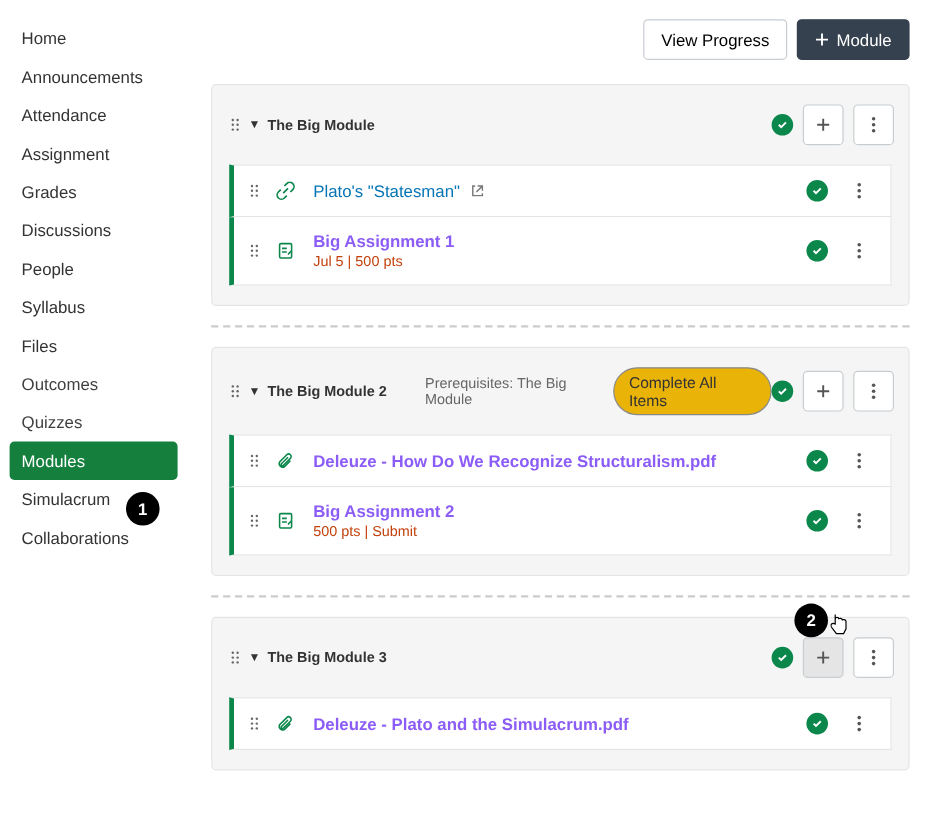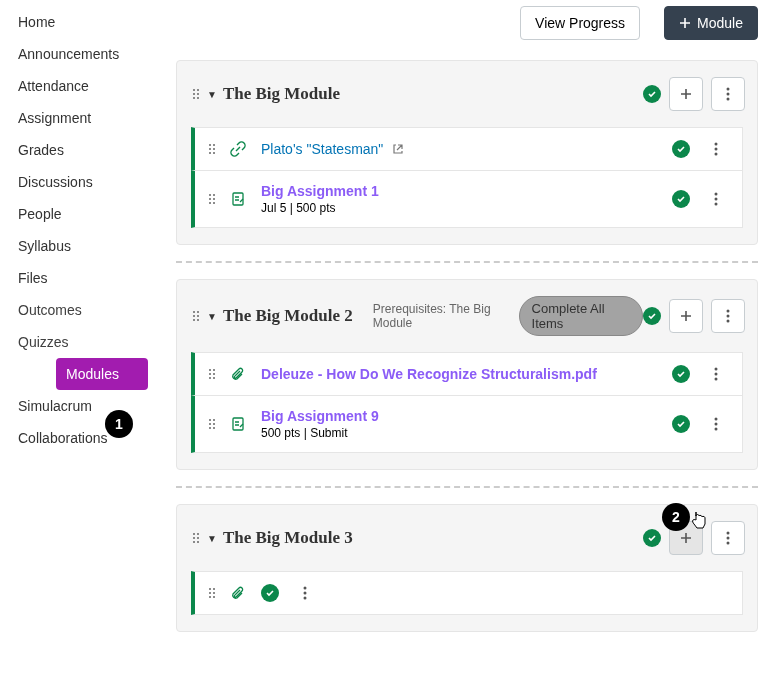--- a/index.html
+++ b/index.html
@@ -1,54 +1,54 @@
 <!DOCTYPE html>
 <html><head>
 <meta charset="utf-8">
 <style>
   * { box-sizing: border-box; margin: 0; padding: 0; }
   body { font-family: -apple-system, BlinkMacSystemFont, "Segoe UI", Helvetica, Arial, sans-serif; font-size: 14px; color: #333; background: #fff; width: 774px; height: 689px; overflow: hidden; }
-  .app { display: flex; height: 100%; padding: 6px 8px; justify-content: space-between; }
+  .app { display: flex; height: 100%; padding: 16px 8px; justify-content: space-between; }
   .sidebar { width: 160px; flex-shrink: 0; }
   .nav-item { padding: 8px 10px; font-size: 14px; color: #333; cursor: pointer; border-radius: 4px; }
   .nav-item.muted { color: #404040; }
-  .nav-item.active { background: #a21caf; color: #fff; position: relative; border-radius: 4px; margin-right: 20px; margin-left: 48px; }
+  .nav-item.active { background: #15803d; color: #fff; position: relative; border-radius: 4px; margin-right: 20px; }
   .main { flex: 1; padding: 0 8px; }
-  .top-bar { display: flex; justify-content: flex-end; gap: 24px; margin-bottom: 20px; }
+  .top-bar { display: flex; justify-content: flex-end; gap: 8px; margin-bottom: 20px; }
   .btn { display: inline-flex; align-items: center; padding: 8px 14px; border: 1px solid #c7cdd1; background: #fff; border-radius: 4px; font-size: 14px; cursor: pointer; }
   .btn-dark { background: #35414f; color: #fff; border-color: #35414f; }
   .btn-dark svg { margin-right: 6px; }
   .module { background: #f5f5f5; border: 1px solid #e5e5e5; border-radius: 4px; padding-top: 0; margin-bottom: 0; }
   .module-header { display: flex; align-items: center; padding: 16px 12px; }
   .drag-handle { display: flex; flex-direction: column; gap: 2px; cursor: grab; padding: 0 4px; }
   .drag-handle .dots-row { display: flex; gap: 2px; }
   .dot { width: 2px; height: 2px; background: #666; border-radius: 50%; }
   .caret { margin: 0 6px 0 4px; font-size: 10px; color: #333; cursor: pointer; }
-  .module-title { font-weight: 600; font-size: 17px; flex-shrink: 0; font-family: Liberation Serif, serif; }
-  .header-mid { display: flex; align-items: center; gap: 0; margin-left: 20px; }
+  .module-title { font-weight: 600; font-size: 12px; flex-shrink: 0; }
+  .header-mid { display: flex; align-items: center; gap: 0; margin-left: 32px; }
   .prereq-text { font-size: 12px; color: #666; }
-  .pill { border: 1px solid #888; border-radius: 999px; padding: 4px 12px; font-size: 13px; background: #a3a3a3; }
+  .pill { border: 1px solid #888; border-radius: 999px; padding: 4px 12px; font-size: 13px; background: #eab308; }
   .spacer { flex: 1; }
   .header-actions { display: flex; align-items: center; gap: 8px; }
   .check-circle { width: 18px; height: 18px; border-radius: 50%; background: #0b874b; display: flex; align-items: center; justify-content: center; color: #fff; flex-shrink: 0; }
   .check-circle svg { width: 10px; height: 10px; }
   .icon-btn { width: 34px; height: 34px; border: 1px solid #c7cdd1; background: #fff; border-radius: 4px; display: flex; align-items: center; justify-content: center; cursor: pointer; color: #555; }
   .icon-btn.hover { background: #e5e5e5; }
   .kebab { width: 34px; height: 34px; border: 1px solid #c7cdd1; background: #fff; border-radius: 4px; display: flex; align-items: center; justify-content: center; cursor: pointer; color: #555; flex-shrink: 0; }
   .kebab-borderless { width: 24px; display: flex; align-items: center; justify-content: center; cursor: pointer; color: #555; flex-shrink: 0; }
   .module-items { padding: 0 14px 16px 14px; }
   .item { display: flex; align-items: center; background: #fff; border: 1px solid #e5e5e5; border-left: 4px solid #0b874b; padding: 12px 14px 12px 10px; }
   .item + .item { border-top: none; }
   .item .drag-handle { margin-right: 10px; }
   .item-icon { width: 18px; margin-right: 14px; display: flex; align-items: center; justify-content: center; color: #0b874b; flex-shrink: 0; }
   .item-body { flex: 1; }
   .item-title { font-size: 14px; color: #8b5cf6; }
   .item-title.link { color: #0374b5; }
   .item-title.bold { font-weight: 600; }
-  .item-meta { font-size: 12px; color: #000000; margin-top: 2px; }
+  .item-meta { font-size: 12px; color: #c2410c; margin-top: 2px; }
   .ext-link { color: #777; margin-left: 6px; }
   .separator { border: none; border-top: 2px dashed #ccc; margin: 16px 0; }
   .callout { position: absolute; width: 28px; height: 28px; background: #000; color: #fff; border-radius: 50%; display: flex; align-items: center; justify-content: center; font-size: 14px; font-weight: 600; z-index: 10; }
   .cursor-pointer-icon { position: absolute; z-index: 11; color: #000; }
 </style>
 </head>
 <body>
 
 <div class="app">
   <div class="sidebar" id="sidebar">
@@ -295,21 +295,21 @@
                   <span class="dot"></span>
                 </span>
               </span>
               <span class="item-icon">
                 <svg width="16" height="16" viewBox="0 0 16 16">
                   <rect x="3" y="2" width="10" height="12" rx="1" stroke="currentColor" stroke-width="1.3" fill="none"></rect>
                   <path d="M5 6 H9 M5 9 H9 M10 11 L13 8" stroke="currentColor" stroke-width="1.3" fill="none"></path>
                 </svg>
               </span>
               <div class="item-body">
-                <div class="item-title bold">Big Assignment 9</div>
+                <div class="item-title bold">Big Assignment 2</div>
                 <div class="item-meta">500 pts  |  Submit</div>
               </div>
               <span class="check-circle">
                 <svg viewBox="0 0 10 10">
                   <path d="M2 5 L4 7 L8 3" stroke="white" stroke-width="1.6" fill="none"></path>
                 </svg>
               </span>
               <span style="width:14px"></span>
               <span class="kebab-borderless">
                 <svg width="4" height="14" viewBox="0 0 4 14">
@@ -375,20 +375,23 @@
                 <span class="dots-row">
                   <span class="dot"></span>
                   <span class="dot"></span>
                 </span>
               </span>
               <span class="item-icon">
                 <svg width="16" height="16" viewBox="0 0 16 16">
                   <path d="M12 8 L7 13 A3 3 0 0 1 3 9 L9 3 A2 2 0 0 1 12 6 L6 12 A1 1 0 0 1 5 10 L10 5" stroke="currentColor" stroke-width="1.3" fill="none"></path>
                 </svg>
               </span>
+              <div class="item-body">
+                <div class="item-title bold">Deleuze - Plato and the Simulacrum.pdf</div>
+              </div>
               <span class="check-circle">
                 <svg viewBox="0 0 10 10">
                   <path d="M2 5 L4 7 L8 3" stroke="white" stroke-width="1.6" fill="none"></path>
                 </svg>
               </span>
               <span style="width:14px"></span>
               <span class="kebab-borderless">
                 <svg width="4" height="14" viewBox="0 0 4 14">
                   <circle cx="2" cy="2" r="1.5" fill="currentColor"></circle>
                   <circle cx="2" cy="7" r="1.5" fill="currentColor"></circle>

